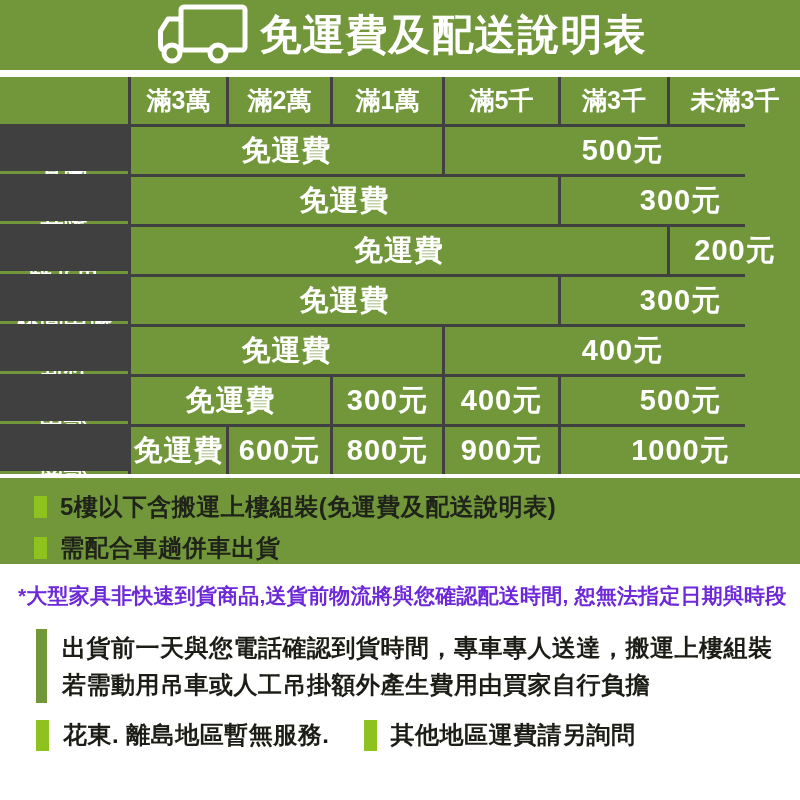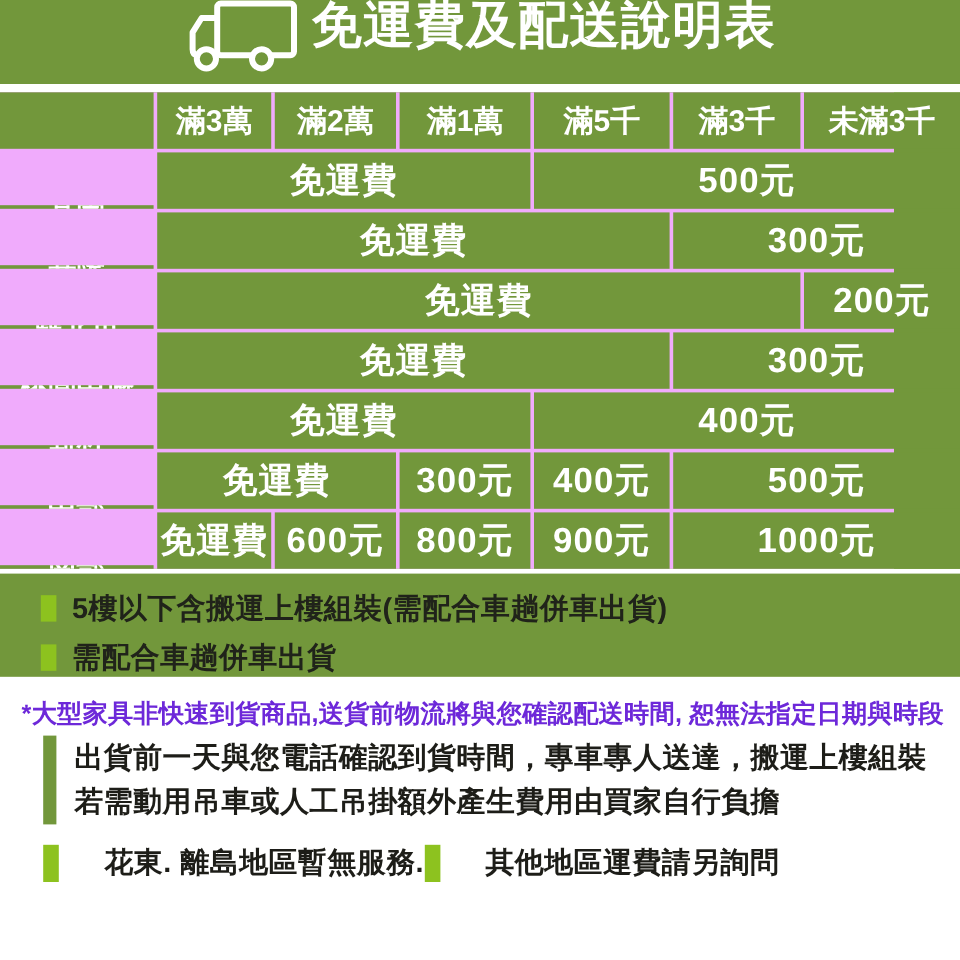--- a/index.html
+++ b/index.html
@@ -5,37 +5,37 @@
   * { margin: 0; padding: 0; box-sizing: border-box; }
   body { background: #ffffff; font-family: "Liberation Sans", "DejaVu Sans", sans-serif; }
   .page {
     width: 800px; height: 800px; background: #ffffff;
     position: relative; overflow: hidden;
   }
   .green-zone { background: #72973B; width: 800px; }
 
   
   .title-band {
-    height: 70px; display: flex; justify-content: center; gap: 10px;
+    height: 70px; display: flex; align-items: center; justify-content: center; gap: 10px;
   }
   .title-band h1 {
     color: #ffffff; font-size: 42px; font-weight: bold; letter-spacing: 1px; line-height: 1;
   }
   .truck-svg { display: block; }
 
   .hr-thick { height: 7px; background: #ffffff; }
   .hr-thin  { height: 4px; background: #ffffff; }
 
   
   .fee-grid {
     display: grid;
     grid-template-columns: 128px 95px 101px 109px 113px 106px 130px;
     grid-auto-rows: 47px;
     gap: 3px;
-    background: #f0abfc;
+    background: #404040;
     width: 745px;
   }
   .cell {
     background: #72973B; color: #ffffff;
     display: flex; align-items: center; justify-content: center;
     white-space: nowrap; overflow: hidden;
   }
   .cell.corner { background: #72973B; }
   .cell.tier   { font-size: 25px; font-weight: bold; }
   .cell.region { font-size: 24px; font-weight: bold; margin-top: 44px; }
@@ -46,29 +46,29 @@
   .note-item { display: flex; align-items: center; margin-bottom: 9px; }
   .note-bullet { width: 13px; height: 22px; background: #8DC21F; margin-right: 13px; flex: none; }
   .note-text { font-size: 24px; font-weight: bold; color: #20231a; letter-spacing: 0.5px; }
 
   
   .fine-print { margin: 15px 0 0 18px; }
   .fine-print p {
     color: #6d28d9; font-size: 21px; font-weight: bold; line-height: 33px; letter-spacing: 0.2px;
   }
 
-  .delivery-block { display: flex; margin: 1px 0 0 36px; }
+  .delivery-block { display: flex; margin: 17px 0 0 36px; }
   .delivery-bar { width: 11px; background: #72973B; margin-right: 15px; flex: none; }
   .delivery-lines p {
     color: #1d1d18; font-size: 24px; font-weight: bold; line-height: 37px; letter-spacing: 0.5px;
   }
 
   .bottom-row { display: flex; align-items: center; margin: 16px 0 0 36px; }
-  .bottom-item { display: flex; align-items: flex-end; gap: 24px; }
-  .bottom-item + .bottom-item { }
+  .bottom-item { display: flex; align-items: flex-end; }
+  .bottom-item + .bottom-item { margin-left: 34px; }
   .bottom-bullet { width: 13px; height: 31px; background: #8DC21F; margin-right: 14px; flex: none; }
   .bottom-text { font-size: 24px; font-weight: bold; color: #1d1d18; letter-spacing: 0.5px; }
 </style>
 </head>
 <body>
 
 <div class="page">
 
   <div class="green-zone">
 
@@ -120,21 +120,21 @@
         <div class="cell fee">800元</div>
         <div class="cell fee">900元</div>
         <div class="cell fee" style="grid-column: span 2;">1000元</div>
       </div>
 
     <div class="hr-thin"></div>
 
     <div class="notes">
       <div class="note-item">
         <span class="note-bullet"></span>
-        <span class="note-text">5樓以下含搬運上樓組裝(需配合車趟併車出貨)</span>
+        <span class="note-text">5樓以下含搬運上樓組裝(免運費及配送說明表)</span>
       </div>
       <div class="note-item">
         <span class="note-bullet"></span>
         <span class="note-text">需配合車趟併車出貨</span>
       </div>
     </div>
 
   </div>
 
   <div class="white-zone">

